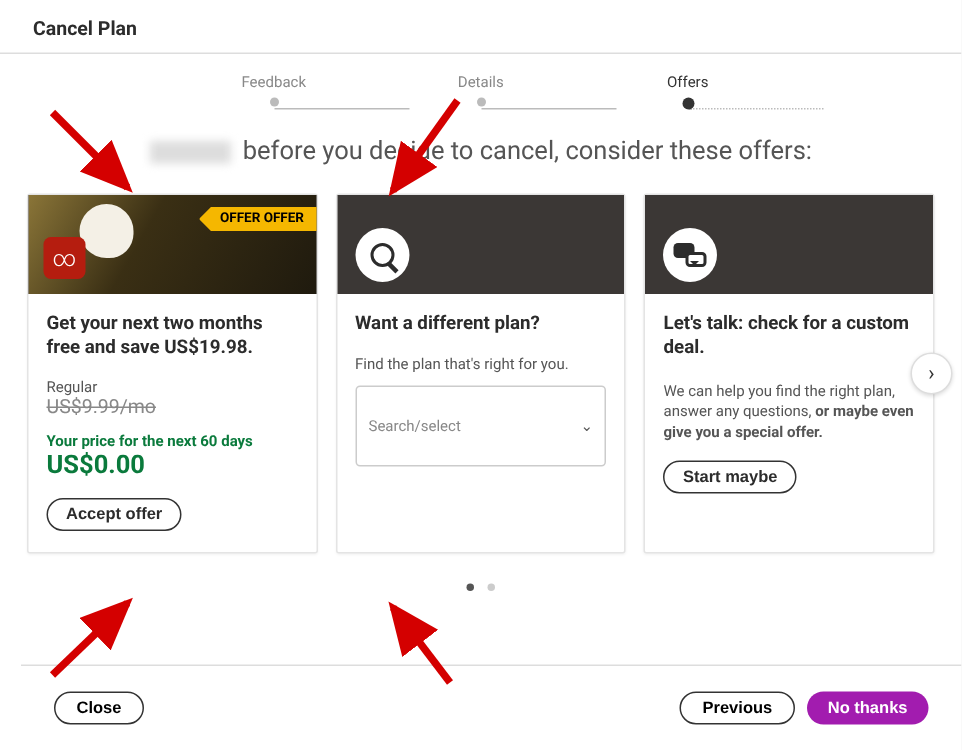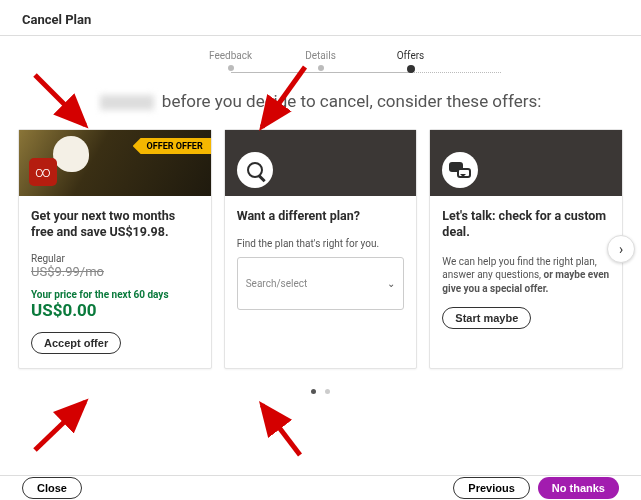--- a/index.html
+++ b/index.html
@@ -31,21 +31,21 @@
     font-weight: 700;
     color: #2c2c2c;
   }
   .plan-badge { display:flex; align-items:center; font-size: 11px; color:#2c2c2c; }
   .plan-badge-icon {
     width: 14px; height: 14px; background:#d62e1f; border-radius:2px; margin-right:6px;
     display:inline-block;
   }
   .stepper {
     display:flex; justify-content:center; align-items:flex-start;
-    padding: 14px 0 6px 0; font-size: 10px; color:#888;
+    padding: 14px 0 6px 0; font-size: 10px; color:#888;gap:48px;
   }
   .step {
     display:flex; flex-direction:column; align-items:center; position:relative;
     width: 90px;
   }
   .step-label { margin-bottom:4px; }
   .step-dot {
     width:6px; height:6px; border-radius:50%; background:#bbb; position:relative; z-index:2;
   }
   .step.active .step-dot { background:#333; width:8px; height:8px; }
@@ -137,22 +137,22 @@
   .carousel-next {
     position:absolute; right:6px; top:50%; transform:translateY(-50%);
     width:28px; height:28px; border-radius:50%; background:#fff; border:1px solid #ddd;
     box-shadow:0 1px 3px rgba(0,0,0,0.15); display:flex; align-items:center; justify-content:center;
     cursor:pointer; font-size:14px; color:#333;
   }
   .dots { text-align:center; padding:10px 0 4px 0; }
   .dot { display:inline-block; width:5px; height:5px; border-radius:50%; background:#ccc; margin:0 3px; }
   .dot.on { background:#555; }
   .footer {
-    margin-top:auto; border-top:1px solid #ddd; padding:1px 22px;
-    display:flex; justify-content:space-between; align-items:center;
+    margin-top:auto; border-top:1px solid #ddd; padding:17px 22px;
+    display:flex; justify-content:space-between; align-items:center;margin-left:14px;
   }
   .footer-right { display:flex; gap:8px; }
   .btn-outline {
     border:1.5px solid #333; background:#fff; border-radius:14px;
     padding:4px 14px; font-size:11px; font-weight:600; cursor:pointer;
   }
   .btn-primary {
     border:none; background:#a21caf; color:#fff; border-radius:14px;
     padding:5px 14px; font-size:11px; font-weight:600; cursor:pointer;
   }

